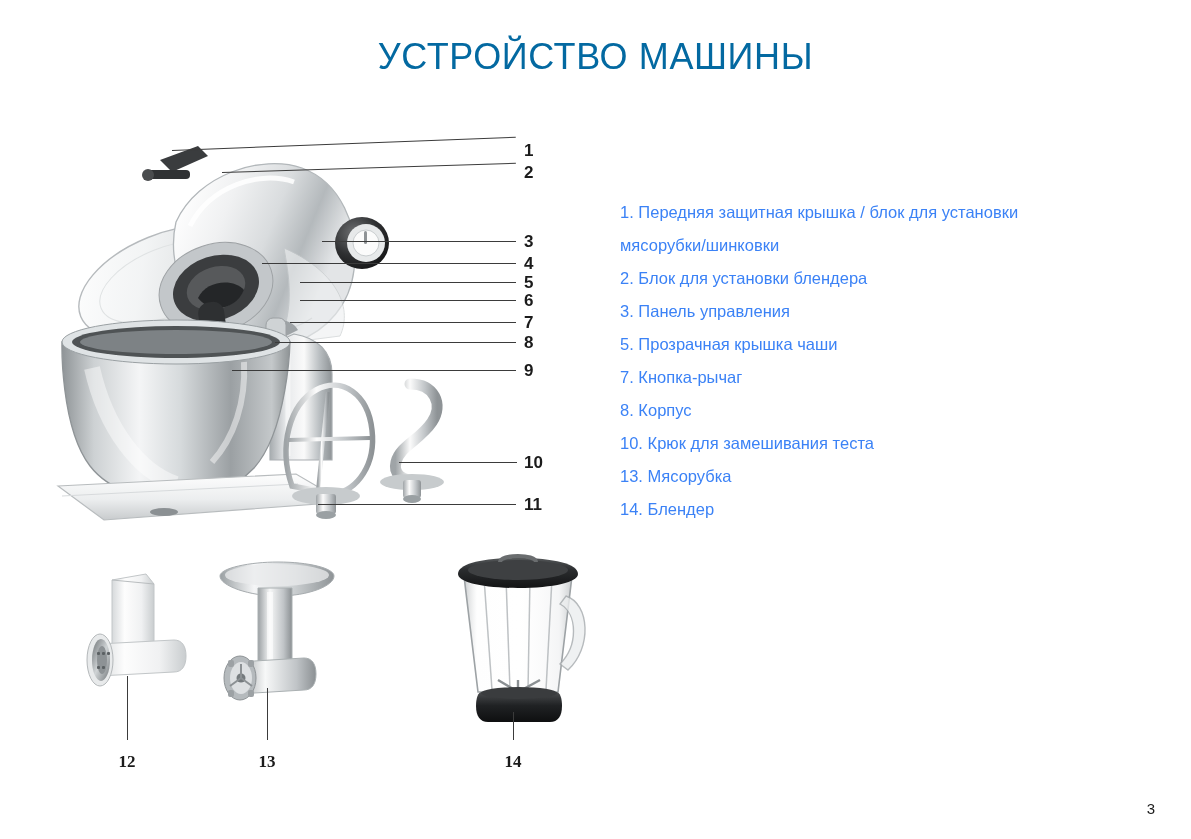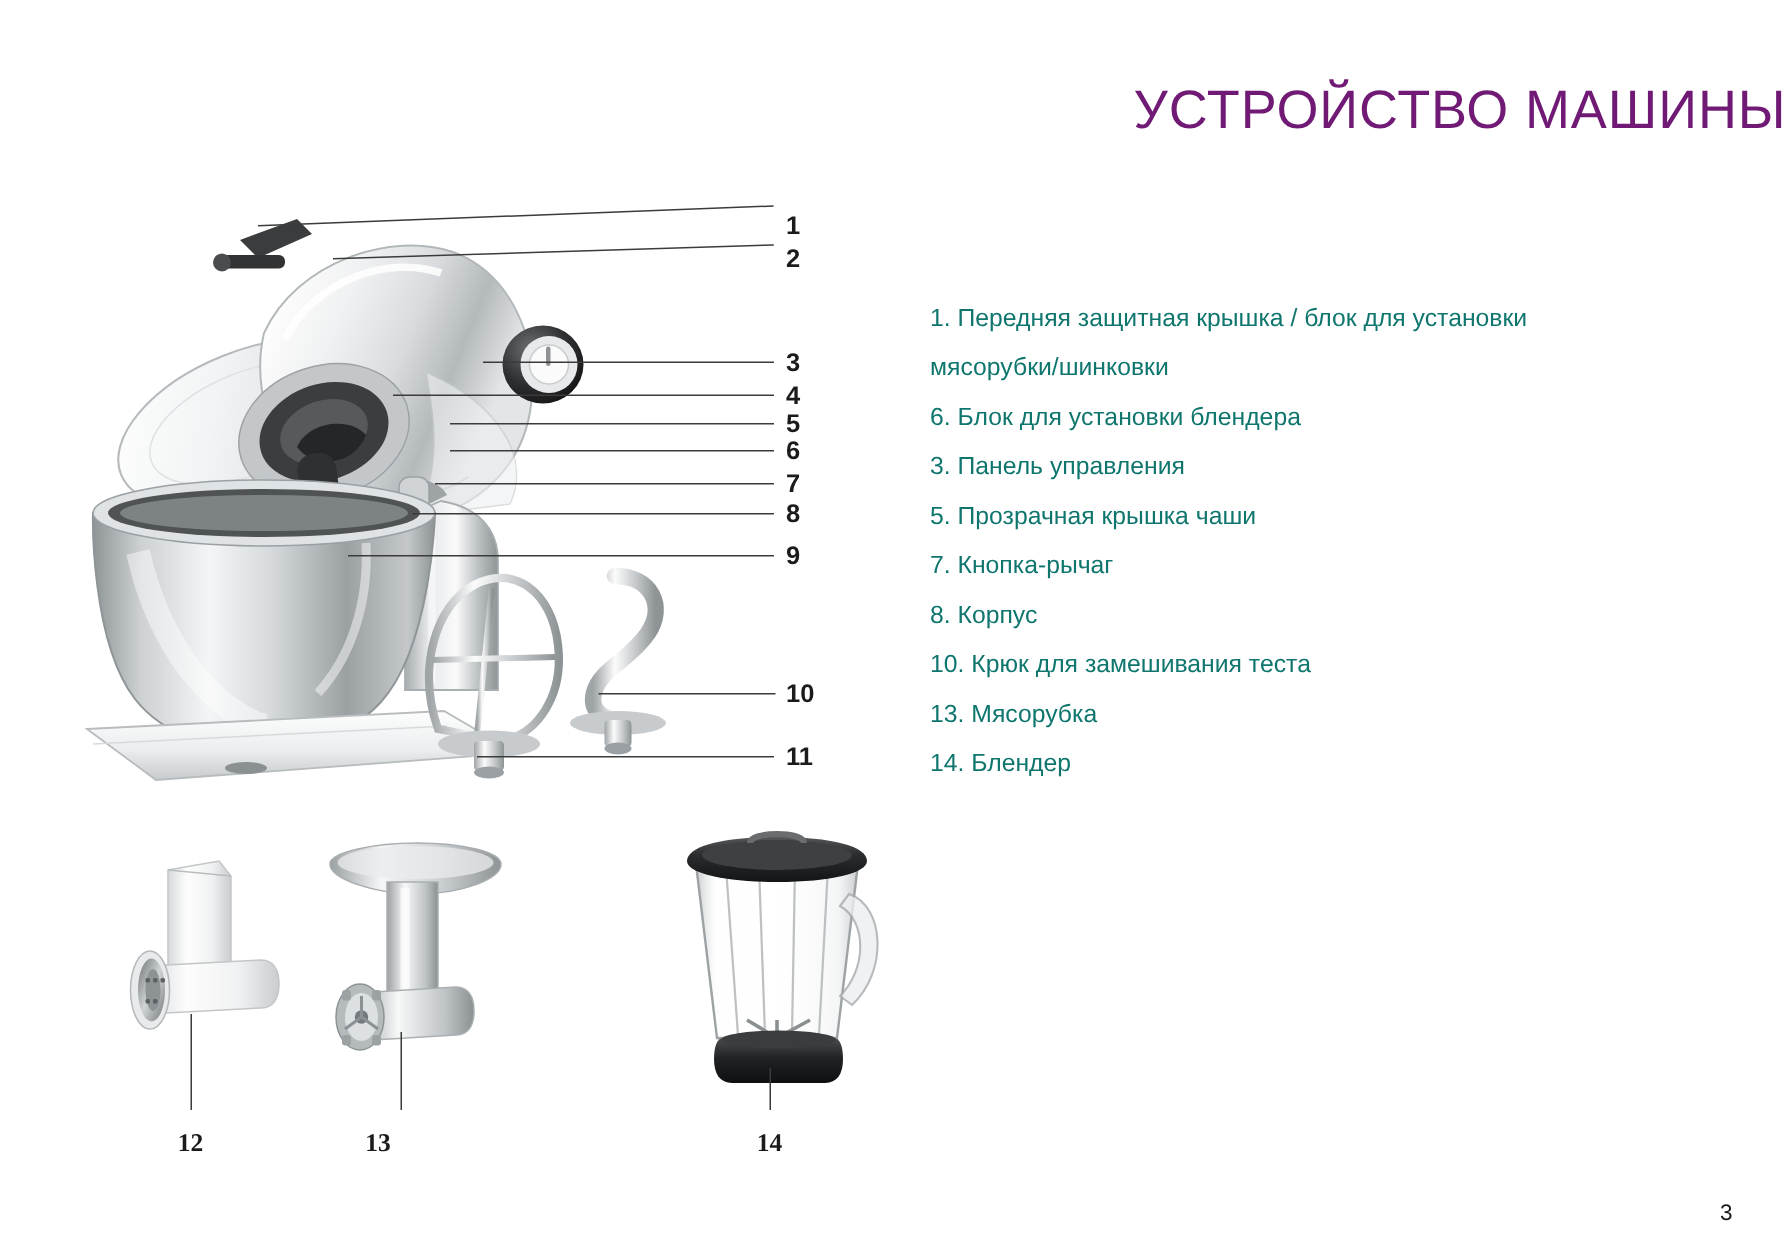--- a/index.html
+++ b/index.html
@@ -5,38 +5,38 @@
   html,body{margin:0;padding:0;background:#ffffff;}
   body{
     width:1191px;height:839px;position:relative;overflow:hidden;
     font-family:"Liberation Sans","DejaVu Sans",sans-serif;
     color:#231f20;
   }
   .page{position:absolute;inset:0;background:#fff;}
 
   
   .page-title{
-    position:absolute;left:0;right:0;top:52px;
-    text-align:right;
+    position:absolute;left:0;right:0;top:36px;
+    text-align:center;
     font-size:36px;font-weight:400;letter-spacing:.6px;
-    color:#701a75;
+    color:#0369a1;
   }
 
   
   .page-number{
     position:absolute;right:36px;bottom:22px;
     font-size:15px;color:#1b1b1b;
   }
 
   
   .legend{
     position:absolute;left:620px;top:196px;width:480px;
   }
   .legend-item{
-    font-size:16.5px;line-height:33px;color:#0f766e;
+    font-size:16.5px;line-height:33px;color:#3b82f6;
     white-space:pre-wrap;
   }
 
   
   .callout-num{
     position:absolute;font-size:17px;font-weight:700;color:#1b1b1b;
     text-align:left;
   }
   .callout-num.center{text-align:center;transform:translateX(-50%);font-family:Liberation Serif, serif;}
 
@@ -375,27 +375,27 @@
   <div class="callout-num" style="left:524px;top:232px;">3</div>
   <div class="callout-num" style="left:524px;top:254px;">4</div>
   <div class="callout-num" style="left:524px;top:273px;">5</div>
   <div class="callout-num" style="left:524px;top:291px;">6</div>
   <div class="callout-num" style="left:524px;top:313px;">7</div>
   <div class="callout-num" style="left:524px;top:333px;">8</div>
   <div class="callout-num" style="left:524px;top:361px;">9</div>
   <div class="callout-num" style="left:524px;top:453px;">10</div>
   <div class="callout-num" style="left:524px;top:495px;">11</div>
   <div class="callout-num center" style="left:127px;top:752px;">12</div>
-  <div class="callout-num center" style="left:252px;top:752px;">13</div>
+  <div class="callout-num center" style="left:267px;top:752px;">13</div>
   <div class="callout-num center" style="left:513px;top:752px;">14</div>
 
   <div class="legend">
     <div class="legend-item">1. Передняя защитная крышка / блок для установки
 мясорубки/шинковки</div>
-    <div class="legend-item">6. Блок для установки блендера</div>
+    <div class="legend-item">2. Блок для установки блендера</div>
     <div class="legend-item">3. Панель управления</div>
     <div class="legend-item">5. Прозрачная крышка чаши</div>
     <div class="legend-item">7. Кнопка-рычаг</div>
     <div class="legend-item">8. Корпус</div>
     <div class="legend-item">10. Крюк для замешивания теста</div>
     <div class="legend-item">13. Мясорубка</div>
     <div class="legend-item">14. Блендер</div>
   </div>
 
   <div class="page-number">3</div>

